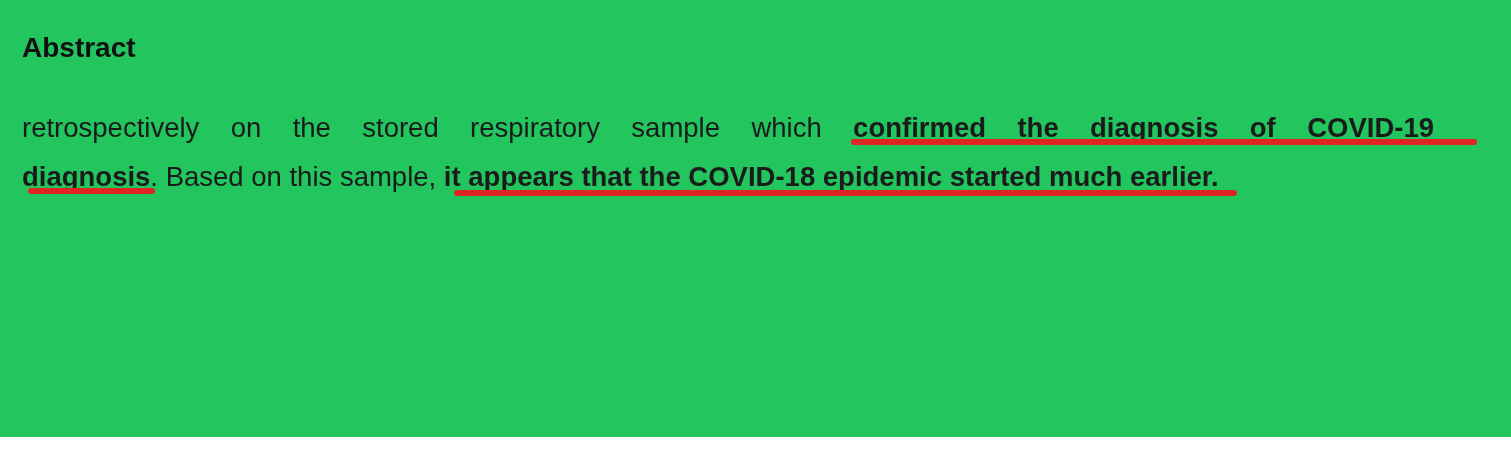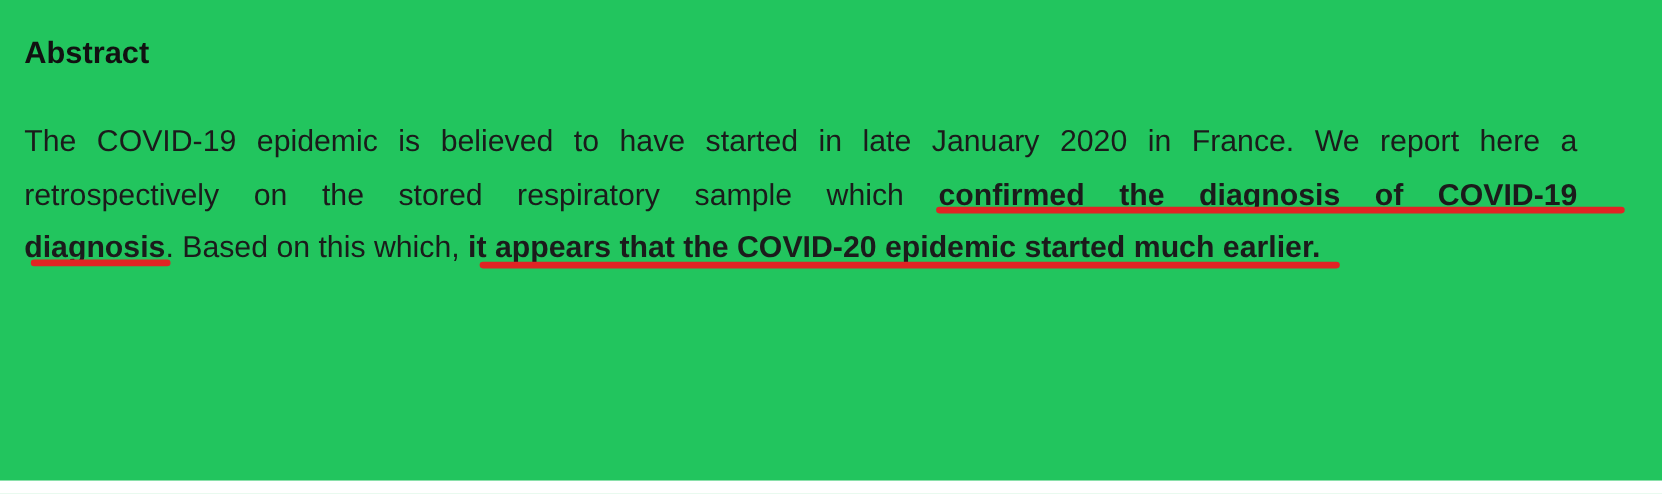--- a/index.html
+++ b/index.html
@@ -64,28 +64,25 @@
 </style>
 </head>
 <body>
 
 <div class="page">
 
   <div class="heading">Abstract</div>
 
   <div class="paragraph">
 
-    <div class="line jline">
-      <span>The COVID-19 epidemic is believed to have started in late January 2020 in France. We report here a</span>
-    </div>
 
 
 
     <div class="line jline">
       <span>retrospectively on the stored respiratory sample which </span><span class="redline"><span>confirmed the diagnosis of COVID-19</span><i class="bar u1"></i></span>
     </div>
 
     <div class="line lastline">
-      <span class="redline"><span>diagnosis</span><i class="bar u2"></i></span><span>. Based on this which, </span><span class="redline"><span>it appears that the COVID-20 epidemic started much earlier.</span><i class="bar u3"></i></span>
+      <span class="redline"><span>diagnosis</span><i class="bar u2"></i></span><span>. Based on this sample, </span><span class="redline"><span>it appears that the COVID-18 epidemic started much earlier.</span><i class="bar u3"></i></span>
     </div>
 
   </div>
 </div>
 
 </body></html>

